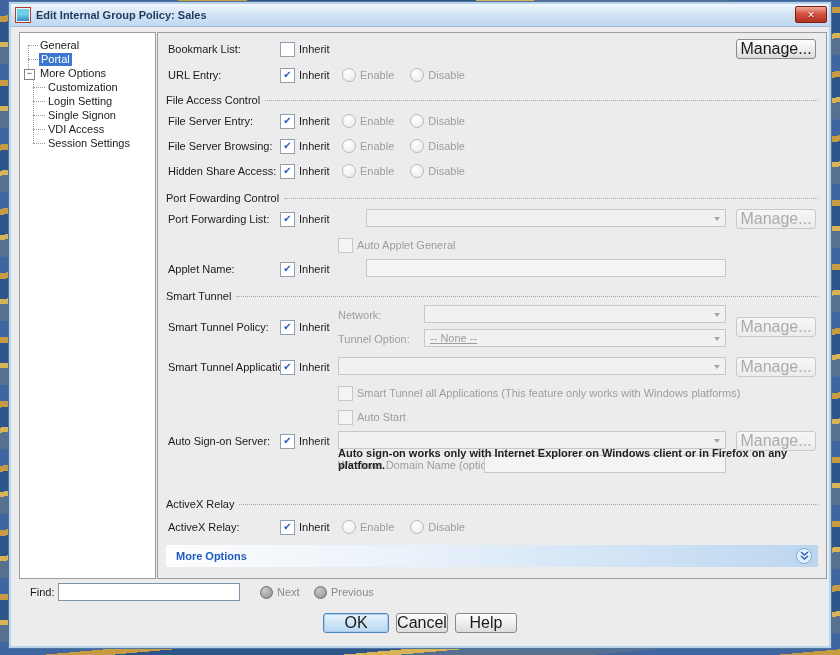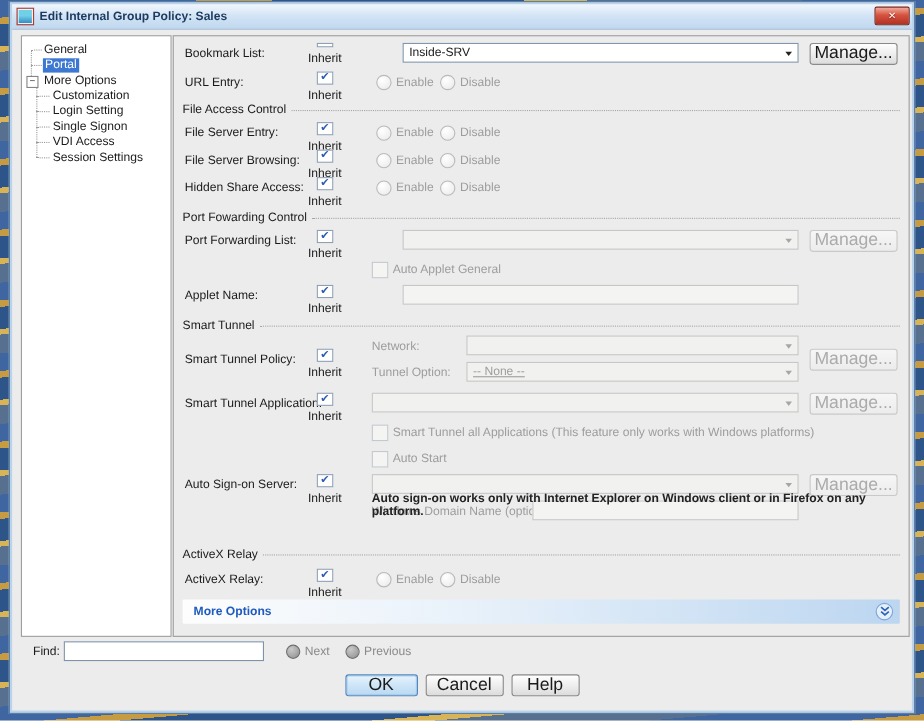--- a/index.html
+++ b/index.html
@@ -27,22 +27,22 @@
   .main{left:148px;top:30px;width:668px;height:545px;}
   .titem{position:absolute;height:13px;line-height:13px;font-size:11px;color:#1a1a1a;white-space:nowrap;cursor:default;}
   .titem.sel{background:#3c77d2;color:#fff;padding:0 2px;}
   .tline-v{position:absolute;width:0;border-left:1px dotted #9a9a9a;}
   .tline-h{position:absolute;height:0;border-top:1px dotted #9a9a9a;}
   .expander{position:absolute;width:9px;height:9px;background:#fff;border:1px solid #848484;
     font-size:9px;line-height:7px;text-align:center;color:#333;}
   .row{position:absolute;left:0;right:0;height:20px;font-size:11px;color:#1a1a1a;}
   .row > *{position:absolute;top:0;height:20px;display:flex;align-items:center;}
   .lbl{left:10px;}
-  .inh{left:122px;gap:4px;flex-direction:column;}
-  .radios{left:184px;gap:6px;}
+  .inh{left:122px;gap:4px;}
+  .radios{left:184px;gap:16px;}
   .ritem{display:flex;align-items:center;gap:4px;}
   .cb{width:13px;height:13px;background:#fff;border:1px solid #8fa0b5;
     display:inline-flex;align-items:center;justify-content:center;
     font-size:10px;line-height:10px;color:#2a5db0;}
   .cb.disabled{border-color:#c3c9d0;background:#f4f4f3;color:#aab4c4;}
   .radio{width:12px;height:12px;border-radius:50%;border:1px solid #b9babc;
     background:radial-gradient(circle at 35% 30%,#ffffff,#e9e9e9);}
   .dis{color:#9d9d9d;}
   .combo{border:1px solid #8096ab;background:#fff;height:18px;position:relative;
     display:flex;align-items:center;padding:0 18px 0 5px;font-size:11px;box-sizing:border-box;}
@@ -120,24 +120,20 @@
   </div>
 
   <div class="panel main">
 
     <div class="row" style="top:6px;">
       <span class="lbl">Bookmark List:</span>
       <span class="inh">
         <span class="cb"></span>
         <span>Inherit</span>
       </span>
-      <span class="combo c1">
-        <span>Inside-SRV</span>
-        <span class="arr"></span>
-      </span>
       <span class="btn mng">Manage...</span>
     </div>
 
     <div class="row" style="top:32px;">
       <span class="lbl">URL Entry:</span>
       <span class="inh">
         <span class="cb">
             <span>✔</span>
           </span>
         <span>Inherit</span>
@@ -385,17 +381,17 @@
       <span>Next</span>
     </span>
     <span class="nav" style="left:302px;">
       <span class="circle"></span>
       <span>Previous</span>
     </span>
   </div>
 
   <div class="btnrow">
     <span class="btn primary" style="width:66px;">OK</span>
-    <span class="btn" style="width:71px;">Cancel</span>
+    <span class="btn" style="width:52px;">Cancel</span>
     <span class="btn" style="width:62px;">Help</span>
   </div>
 
 </div>
 
 </body></html>

